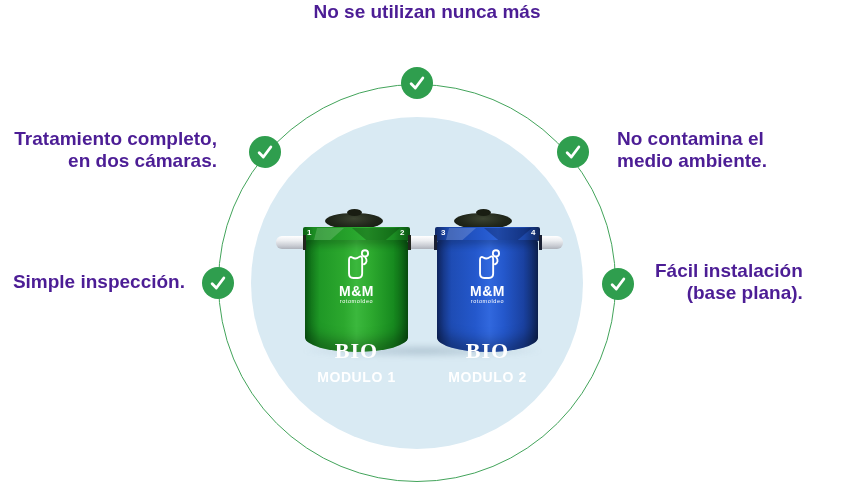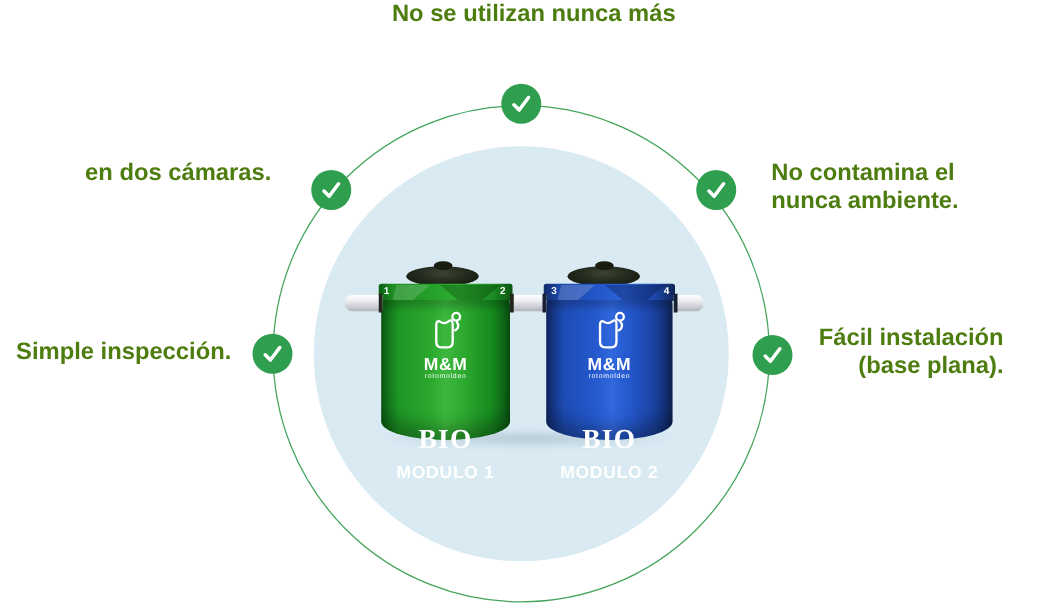--- a/index.html
+++ b/index.html
@@ -11,21 +11,21 @@
          border:1px solid #43a45b;border-radius:50%;box-sizing:border-box;}
   .halo{position:absolute;left:251px;top:117px;width:332px;height:332px;
         background:#d9eaf3;border-radius:50%;}
 
   
   .check-badge{position:absolute;width:32px;height:32px;border-radius:50%;
                background:#2f9e4e;display:flex;align-items:center;justify-content:center;}
   .check-badge svg{display:block;}
 
   
-  .benefit{position:absolute;color:#4d7c0f;font-weight:bold;font-size:19px;line-height:22px;
+  .benefit{position:absolute;color:#4c1d95;font-weight:bold;font-size:19px;line-height:22px;
            white-space:nowrap;}
   .b-top{left:427px;top:1px;transform:translateX(-50%);text-align:center;}
   .b-left-upper{right:627px;top:128px;text-align:right;}
   .b-left-lower{right:659px;top:271px;text-align:right;}
   .b-right-upper{left:617px;top:128px;text-align:left;}
   .b-right-lower{left:655px;top:260px;text-align:right;}
 
   
   .ground-shadow{position:absolute;left:300px;top:343px;width:245px;height:16px;
                  background:radial-gradient(ellipse at center,rgba(96,125,148,0.30) 0%,rgba(96,125,148,0) 70%);
@@ -166,27 +166,28 @@
   <div class="check-badge" style="left:602px;top:268px;">
     <svg width="20" height="20" viewBox="0 0 24 24">
         <polyline points="5,13 10,18 19,6" fill="none" stroke="#ffffff" stroke-width="3.4" stroke-linecap="round" stroke-linejoin="round"></polyline>
       </svg>
   </div>
 
   <div class="benefit b-top">
     <div>No se utilizan nunca más</div>
   </div>
   <div class="benefit b-left-upper">
+    <div>Tratamiento completo,</div>
     <div>en dos cámaras.</div>
   </div>
   <div class="benefit b-left-lower">
     <div>Simple inspección.</div>
   </div>
   <div class="benefit b-right-upper">
     <div>No contamina el</div>
-    <div>nunca ambiente.</div>
+    <div>medio ambiente.</div>
   </div>
   <div class="benefit b-right-lower">
     <div>Fácil instalación</div>
     <div>(base plana).</div>
   </div>
 
 </div>
 
 </body></html>

